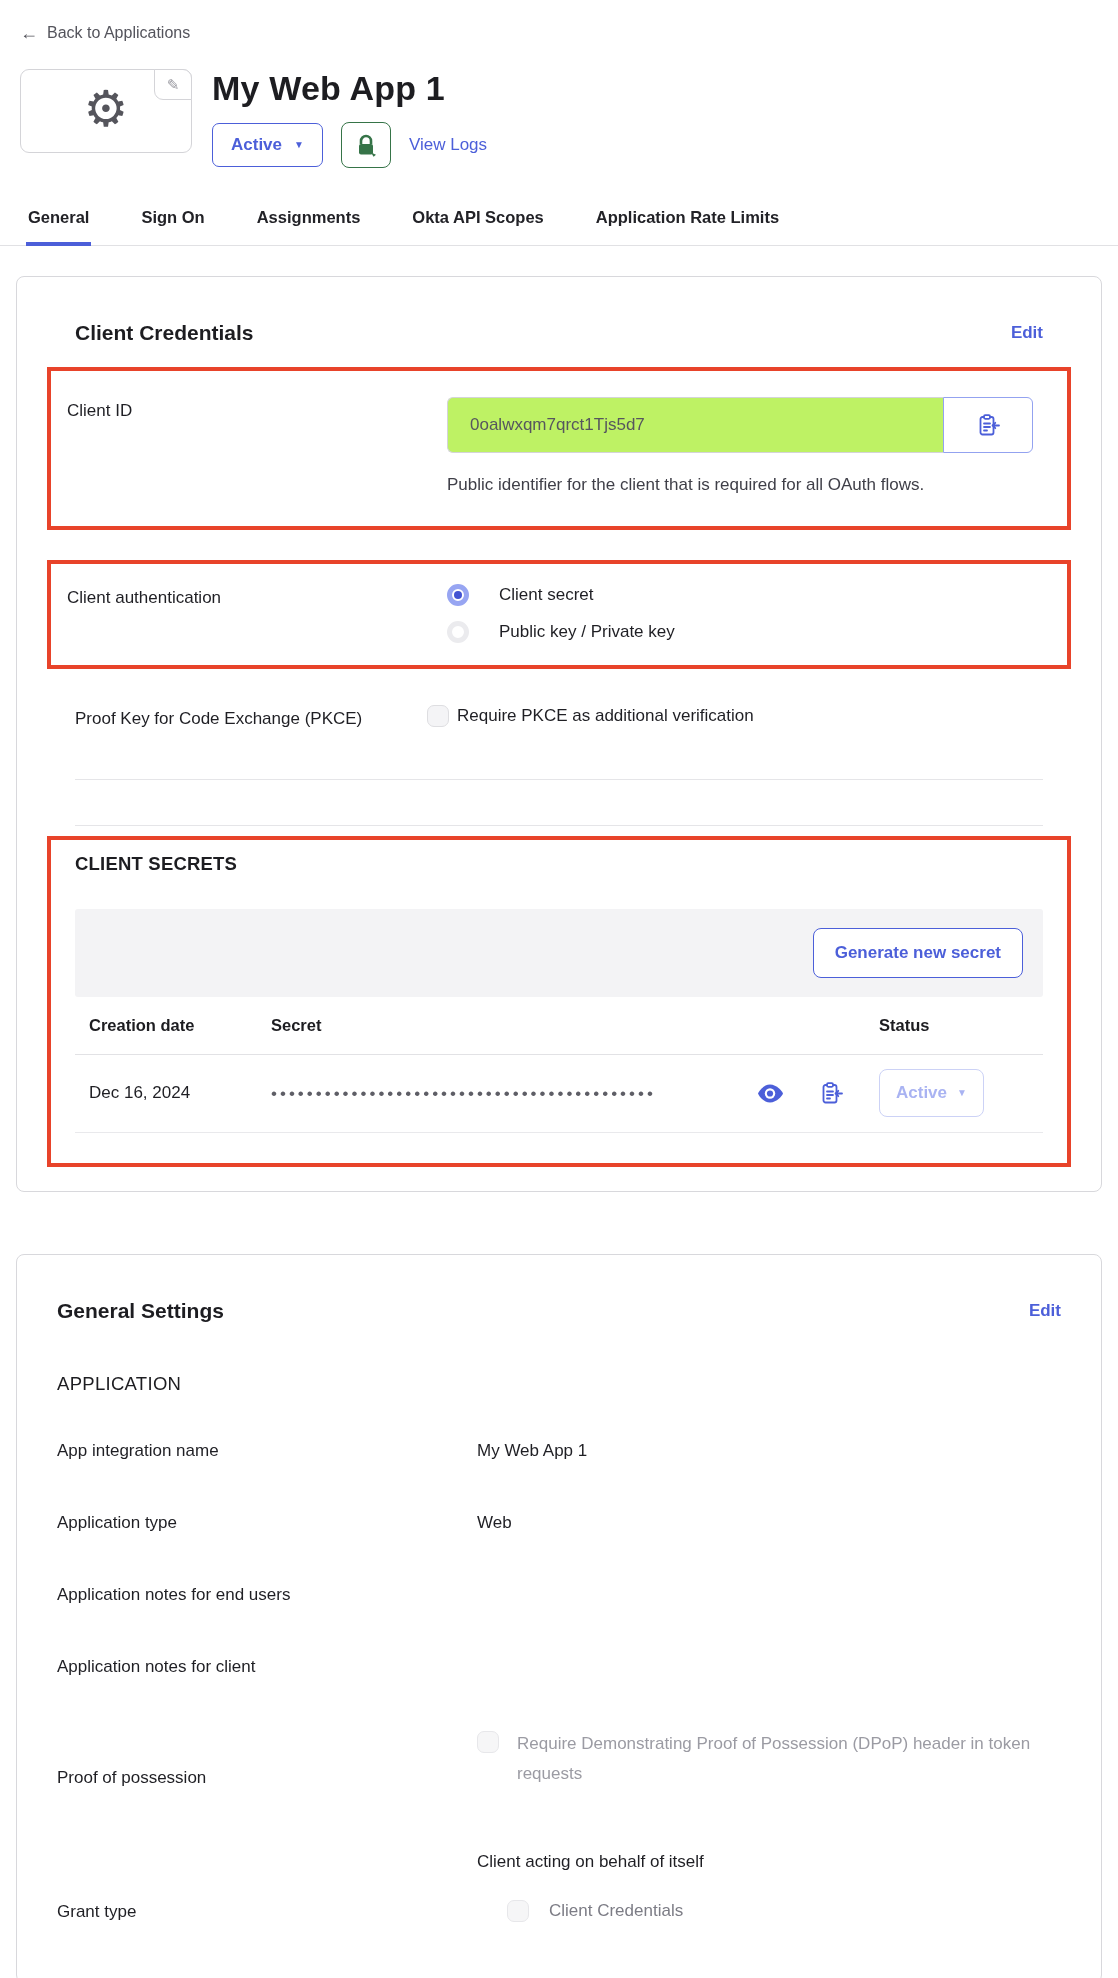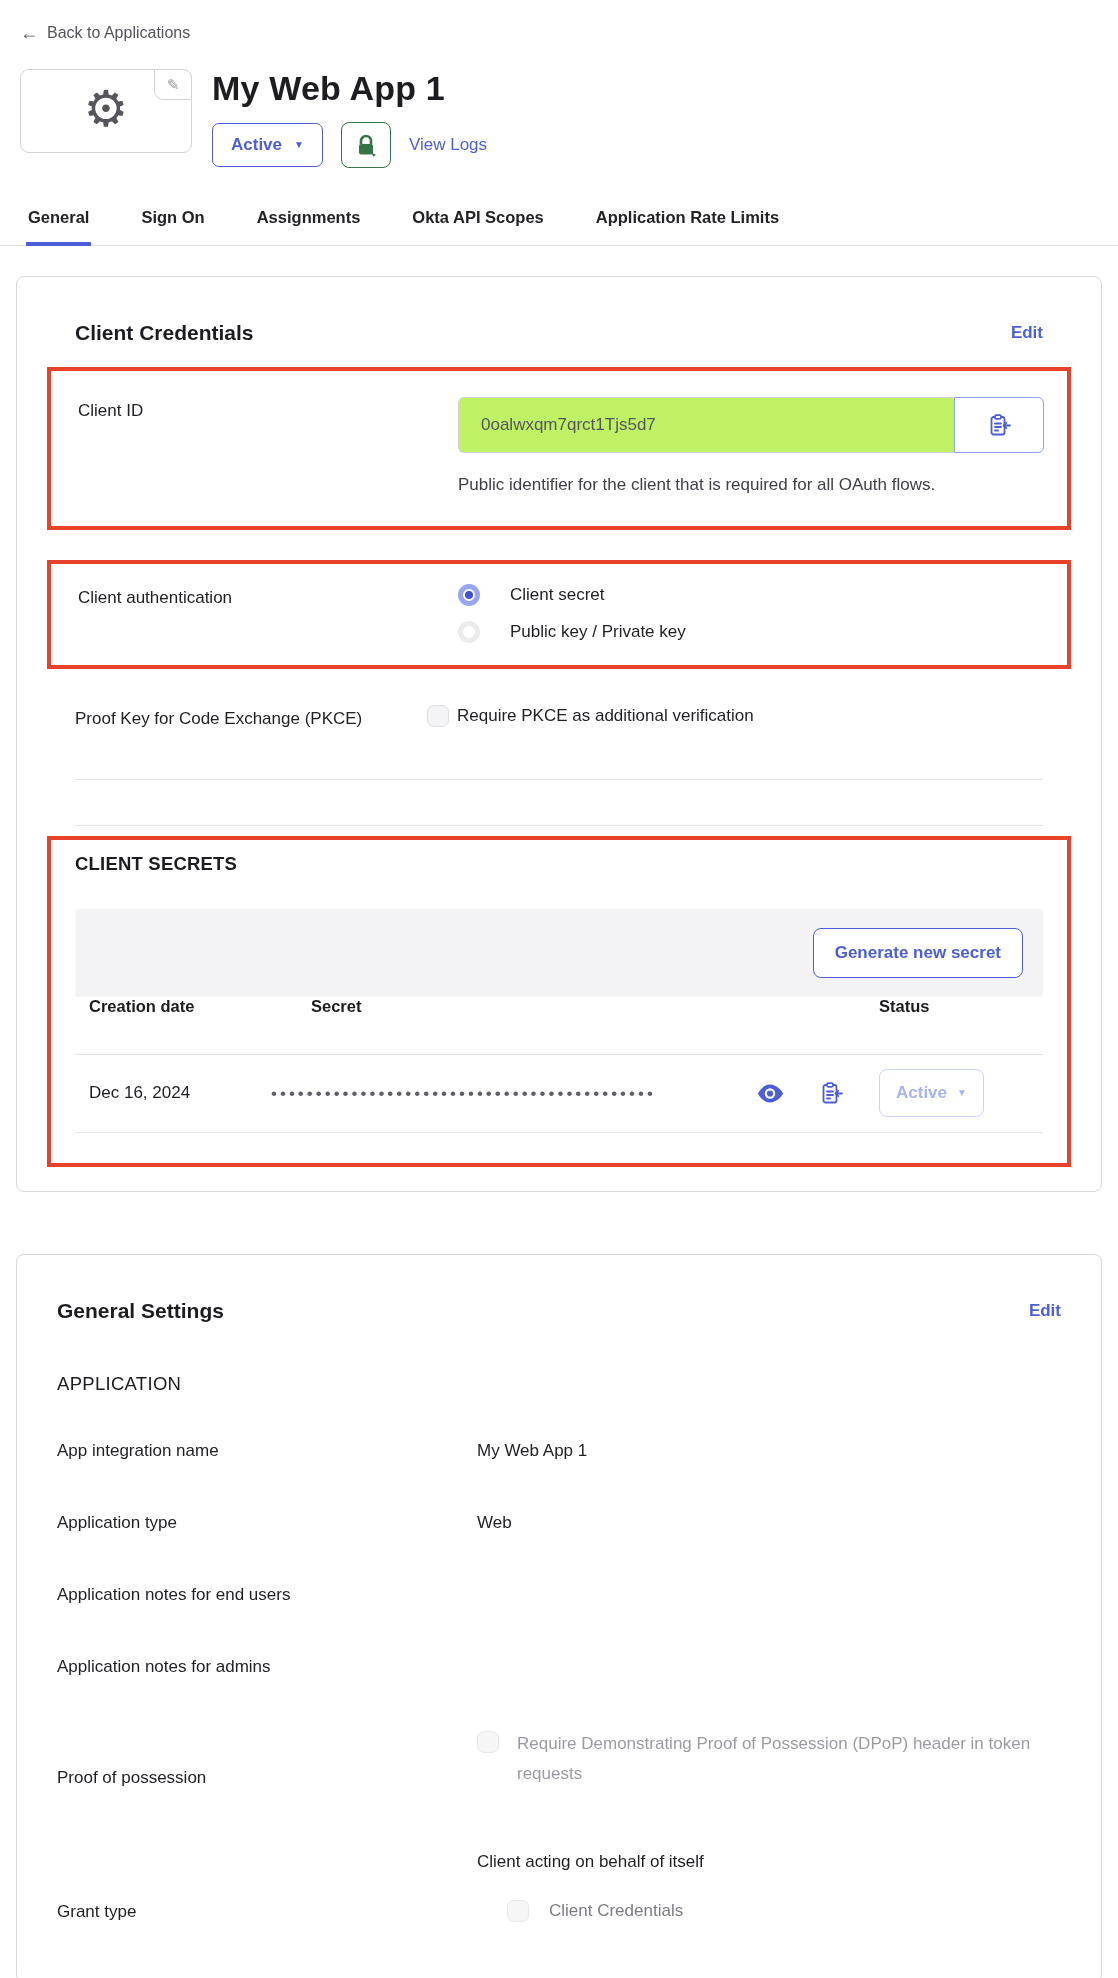--- a/index.html
+++ b/index.html
@@ -38,21 +38,21 @@
   
   .card { margin:30px 16px 0; border:1px solid #d8d8dc; border-radius:8px; background:#fff; }
   .card1 { padding:44px 30px 24px; }
   .card2 { margin-top:62px; padding:44px 40px 60px; }
   .sect-head { display:flex; justify-content:space-between; align-items:center; }
   .card1 .sect-head { margin:0 28px; }
   .sect-title { font-size:21px; font-weight:bold; color:#1d1d21; }
   .edit-link { color:#4c5fd9; font-size:17px; font-weight:bold; text-decoration:none; cursor:pointer; }
 
   
-  .redbox { border:4px solid #e8432a; padding:26px 27px; margin-top:22px; }
+  .redbox { border:4px solid #e8432a; padding:26px 16px; margin-top:22px; }
 
   
   .row { display:flex; align-items:flex-start; }
   .row-label { width:380px; flex:0 0 auto; font-size:17px; color:#1f1f24; padding-top:4px; }
   .row-value { flex:1; }
   .plainrow { margin:36px 28px 0; }
 
   .id-group { display:flex; }
   .id-field { width:496px; height:56px; background:#bef264; border:1px solid #d4d4d8; border-right:none;
               border-radius:6px 0 0 6px; display:flex; align-items:center; padding:0 22px;
@@ -74,22 +74,22 @@
   .hr1 { margin-top:50px !important; }
   .hr2 { margin-top:45px !important; }
 
   
   .redbox.secrets { margin-top:10px; padding:13px 24px 30px; }
   .subsect-title { font-size:18.5px; font-weight:bold; color:#1d1d21; letter-spacing:.2px; }
   .secrets-toolbar { margin-top:34px; background:#f3f3f5; border-radius:3px; height:88px;
                      display:flex; align-items:center; justify-content:flex-end; padding:0 20px; }
   .generate-btn { background:#fff; border:1px solid #4c5fd9; color:#4c5fd9; font-weight:bold; font-size:17px;
                   padding:14px 21px; border-radius:8px; cursor:pointer; }
-  .thead { display:flex; align-items:flex-start; height:58px; border-bottom:1px solid #e2e2e5; padding:0 14px;
-           font-size:16.5px; font-weight:bold; color:#1d1d21;gap:40px; }
+  .thead { display:flex; align-items:center; height:58px; border-bottom:1px solid #e2e2e5; padding:0 14px;
+           font-size:16.5px; font-weight:bold; color:#1d1d21; }
   .trow  { display:flex; align-items:center; height:78px; border-bottom:1px solid #e9e9ec; padding:0 14px;
            font-size:17px; color:#1f1f24; }
   .c-date { width:182px; flex:0 0 auto; }
   .c-secret { flex:1; display:flex; align-items:center; }
   .c-status { width:150px; flex:0 0 auto; }
   .dots { width:486px; overflow:hidden; white-space:nowrap; font-size:17px; letter-spacing:3px;
           color:#5e5e66; line-height:1; }
   .icon-btn { background:none; border:none; color:#4c5fd9; cursor:pointer; display:flex; align-items:center; padding:0; }
   .eye-btn { margin-left:0px; }
   .clip-btn { margin-left:36px; }
@@ -278,21 +278,21 @@
       <div class="gs-label">Application type</div>
       <div class="gs-value">Web</div>
     </div>
 
     <div class="gs-row">
       <div class="gs-label">Application notes for end users</div>
       <div class="gs-value"></div>
     </div>
 
     <div class="gs-row">
-      <div class="gs-label">Application notes for admins</div>
+      <div class="gs-label">Application notes for client</div>
       <div class="gs-value"></div>
     </div>
 
     <div class="gs-row">
       <div class="gs-label">Proof of possession</div>
       <div class="gs-value">
         <div class="gs-option">
           <span class="checkbox disabled"></span>
           <span class="muted">Require Demonstrating Proof of Possession (DPoP) header in token requests</span>
         </div>

